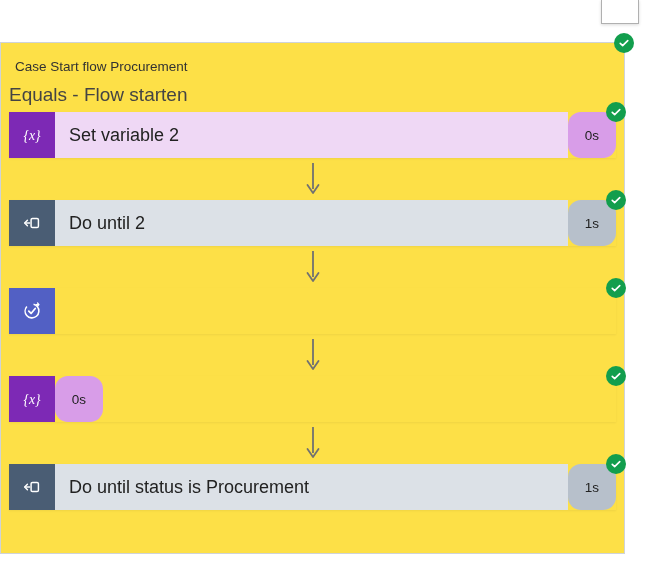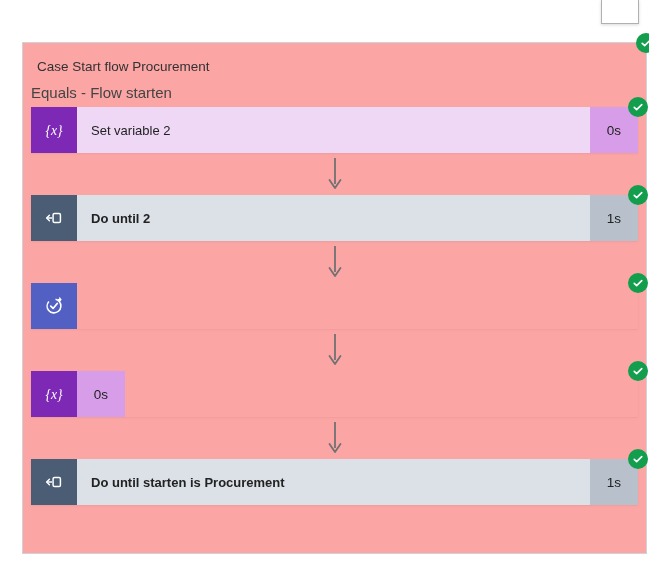--- a/index.html
+++ b/index.html
@@ -18,39 +18,39 @@
     width: 38px;
     height: 24px;
     border: 1px solid #b0b0b0;
     border-top: none;
     background: #fff;
     box-shadow: 0 1px 3px rgba(0,0,0,0.15);
   }
   .card {
     position: absolute;
     top: 42px;
-    left: 22px;
+    left: 0;
     width: 625px;
     height: 512px;
     border: 1px solid #cfd3d8;
-    background: #fca5a5;
+    background: #fde047;
   }
   .card-badge {
     position: absolute;
     top: -10px;
     right: -10px;
   }
   .case-title {
     padding: 16px 14px 10px 14px;
     font-size: 13.5px;
     color: #323232;
   }
   .case-subtitle {
     padding: 0 8px 6px 8px;
-    font-size: 15px;
+    font-size: 19px;
     color: #444;
   }
   .steps {
     padding: 0 8px;
   }
   .step-wrap { position: relative; }
   .step {
     position: relative;
     display: flex;
     align-items: stretch;
@@ -78,38 +78,39 @@
     display: flex;
     align-items: center;
     justify-content: center;
   }
   .icon-cell svg { width: 22px; height: 22px; }
   .label-cell {
     flex: 1;
     display: flex;
     align-items: center;
     padding-left: 14px;
-    font-size: 13px;
+    font-size: 18px;
     color: #222;
   }
   .time-cell {
     width: 48px;
     display: flex;
     align-items: center;
     justify-content: center;
     font-size: 13.5px;
     color: #222;
+    border-radius: 13px;
   }
   
   .theme-purple .icon-cell { background: #7d29b5; }
   .theme-purple .label-cell { background: #efd8f5; }
   .theme-purple .time-cell { background: #d89de8; }
 
   .theme-slate .icon-cell { background: #4a5d74; }
-  .theme-slate .label-cell { background: #dce1e7; font-weight: bold; }
+  .theme-slate .label-cell { background: #dce1e7; }
   .theme-slate .time-cell { background: #b7c0cb; }
 
   .theme-indigo .icon-cell { background: #5260c4; }
   .theme-indigo .label-cell { background: #dfe3f6; }
   .theme-indigo .time-cell { background: #bcc3e9; }
 
   .connector {
     height: 42px;
     display: flex;
     align-items: center;
@@ -238,21 +239,21 @@
 
     <div class="step-wrap">
       <div class="step theme-slate">
         <div class="icon-cell">
           <svg viewBox="0 0 24 24">
               <rect x="11" y="7" width="8" height="10" rx="1.5" fill="none" stroke="#ffffff" stroke-width="1.6"></rect>
               <path d="M10 12 L4 12" stroke="#ffffff" stroke-width="1.6" fill="none"></path>
               <path d="M7 9 L4 12 L7 15" stroke="#ffffff" stroke-width="1.6" fill="none" stroke-linecap="round" stroke-linejoin="round"></path>
             </svg>
         </div>
-        <div class="label-cell">Do until starten is Procurement</div>
+        <div class="label-cell">Do until status is Procurement</div>
         <div class="time-cell">1s</div>
         <div class="step-badge">
           <div class="check-badge">
             <svg viewBox="0 0 16 16">
                 <path d="M3 8.5 L6.2 11.5 L13 4.8" fill="none" stroke="#ffffff" stroke-width="2.2" stroke-linecap="round" stroke-linejoin="round"></path>
               </svg>
           </div>
         </div>
       </div>
     </div>

